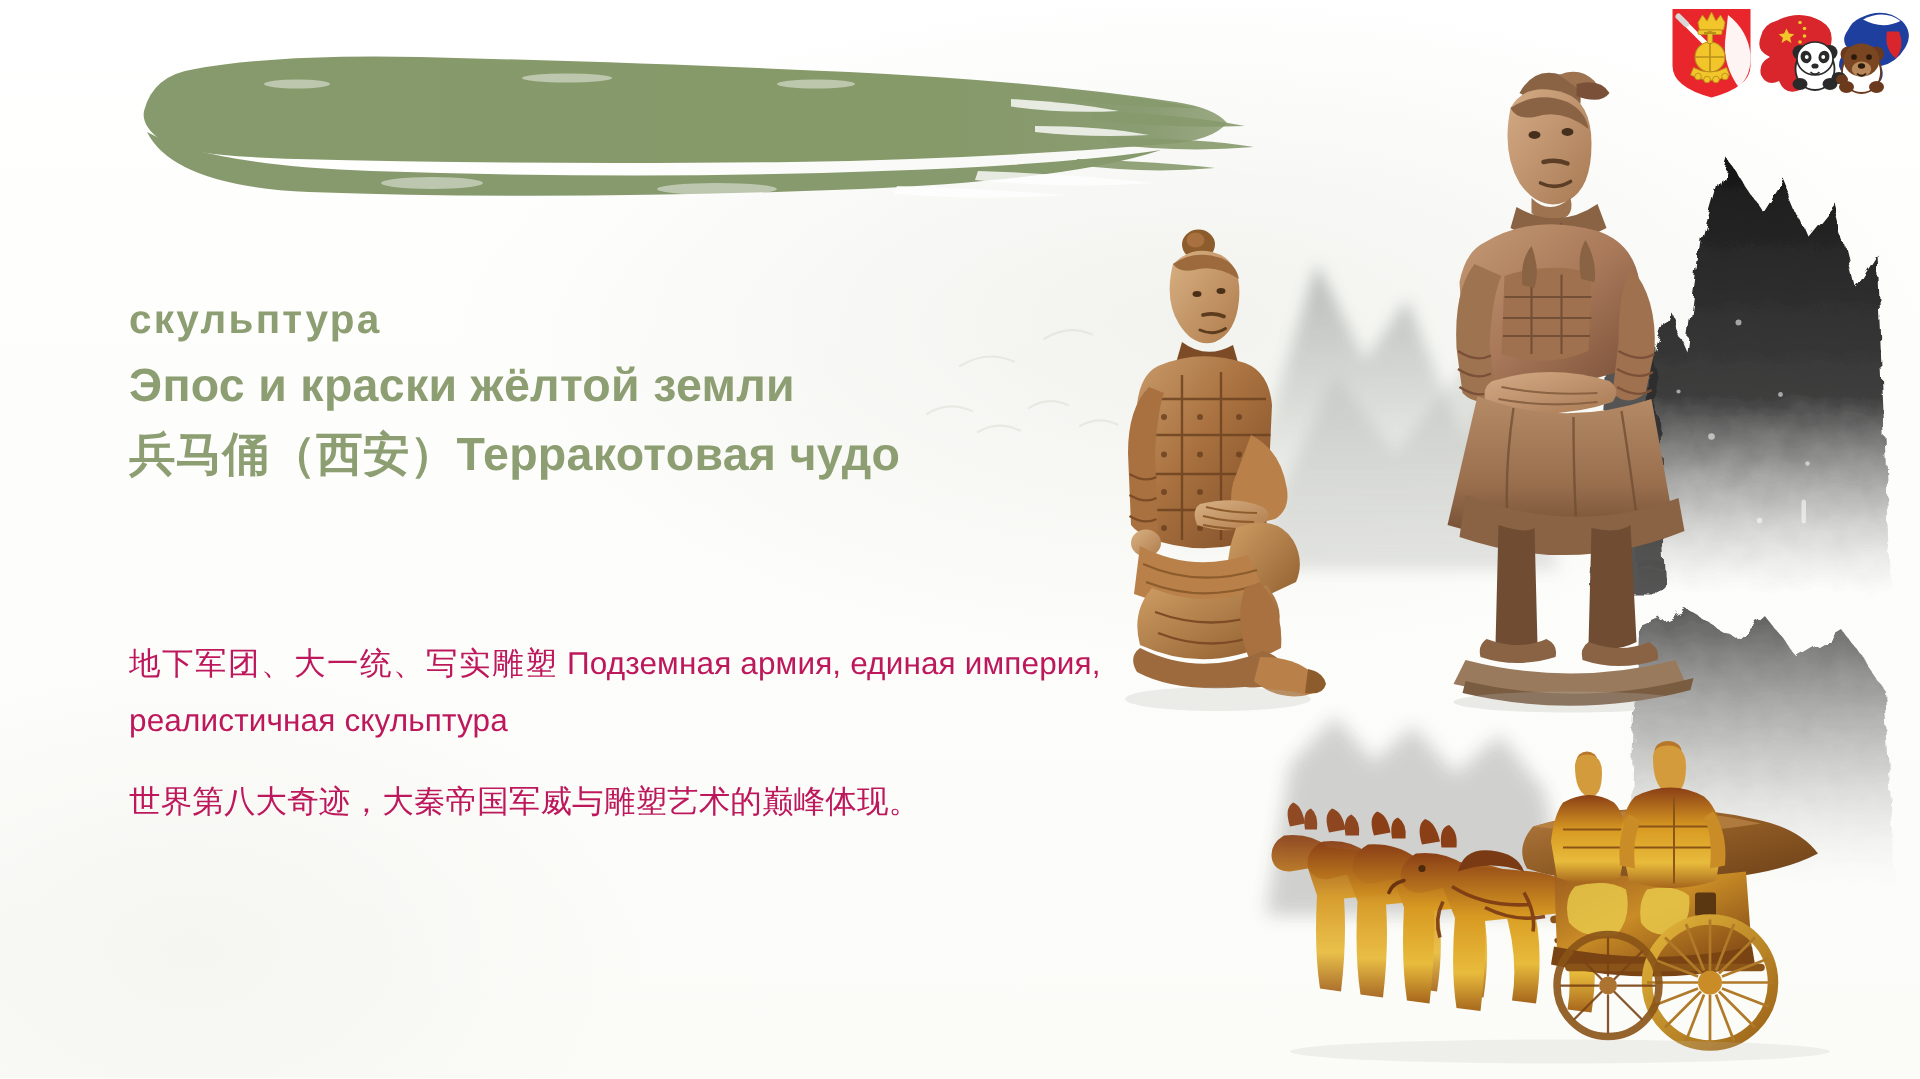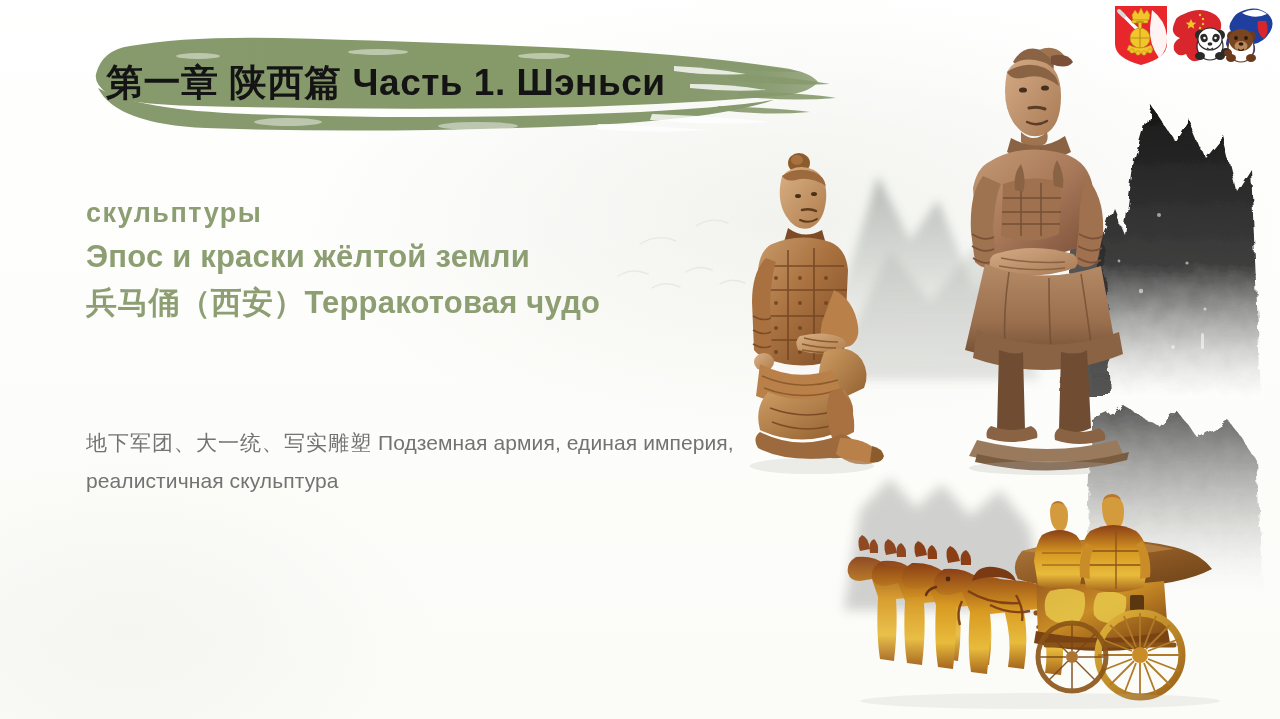--- a/index.html
+++ b/index.html
@@ -83,21 +83,21 @@
   }
 
   
   .body-block {
     position: absolute;
     left: 86px;
     top: 424px;
     width: 680px;
   }
   .para {
-    color: #737373;
+    color: #be185d;
     font-size: 21px;
     line-height: 38px;
     margin: 0 0 16px 0;
     letter-spacing: .1px;
   }
   .para .cn { letter-spacing: 1px; }
 
   
   .logos {
     position: absolute;
@@ -591,31 +591,31 @@
       </g>
 
       <g fill="#ffffff" opacity=".45">
         <ellipse cx="120" cy="26" rx="22" ry="3"></ellipse>
         <ellipse cx="300" cy="22" rx="30" ry="3"></ellipse>
         <ellipse cx="466" cy="26" rx="26" ry="3"></ellipse>
         <ellipse cx="210" cy="92" rx="34" ry="4"></ellipse>
         <ellipse cx="400" cy="96" rx="40" ry="4"></ellipse>
       </g>
     </svg>
-    <div class="banner-title">第一章  陕西篇  Часть 1. Шэньси</div>
   </div>
 
   <div class="heading-block">
-    <div class="heading-line cn">скульптуры</div>
+    <div class="heading-line cn">скульптура</div>
     <div class="heading-line">Эпос и краски жёлтой земли</div>
     <div class="heading-line">兵马俑（西安）Терракотовая чудо</div>
   </div>
 
   <div class="body-block">
     <p class="para"><span class="cn">地下军团、大一统、写实雕塑</span><span> Подземная армия, единая империя, реалистичная скульптура</span></p>
+    <p class="para">世界第八大奇迹，大秦帝国军威与雕塑艺术的巅峰体现。</p>
   </div>
 
   <div class="logos">
 
     <svg class="logo-coa" viewBox="0 0 58 62">
       <path d="M3 2 h52 v38 q0 14 -26 21 q-26 -7 -26 -21 Z" fill="#e8262b"></path>
 
       <path d="M40 6 q13 10 15 26 q1 14 -8 22 q-10 -14 -9 -30 Z" fill="#ffffff" opacity=".95"></path>
 
       <path d="M9 9 L34 34" stroke="#ffffff" stroke-width="3.2" stroke-linecap="round"></path>

